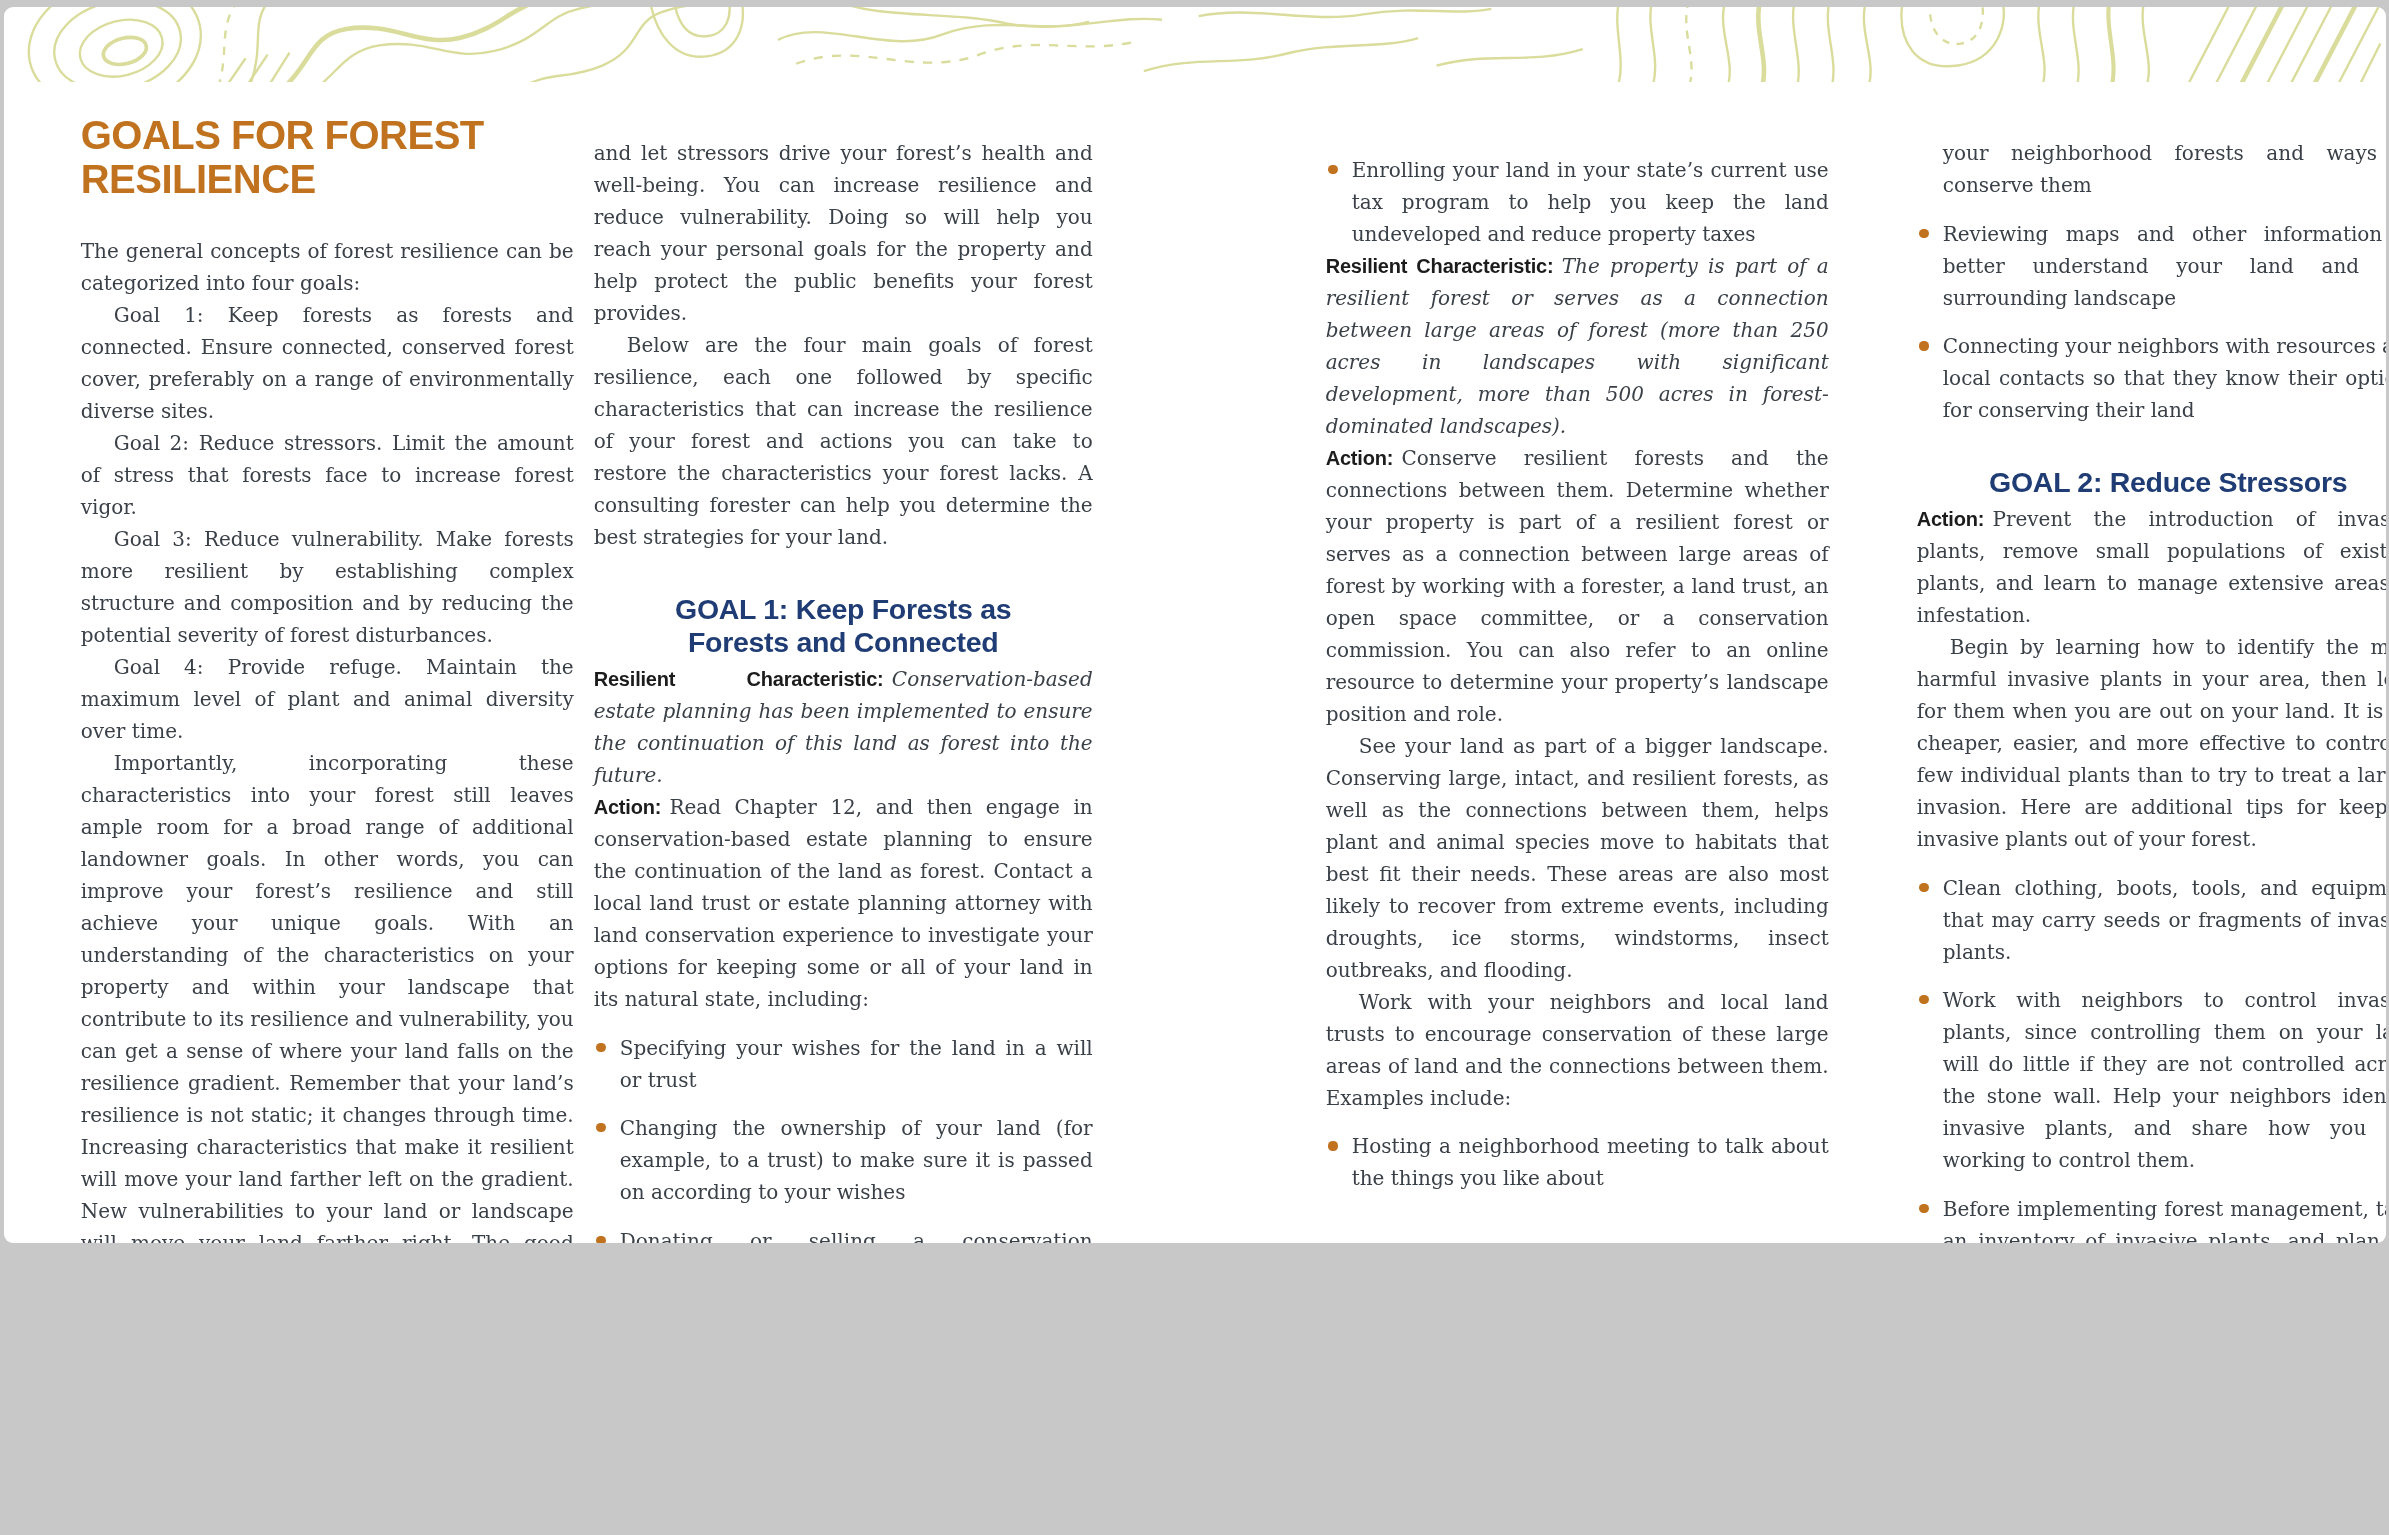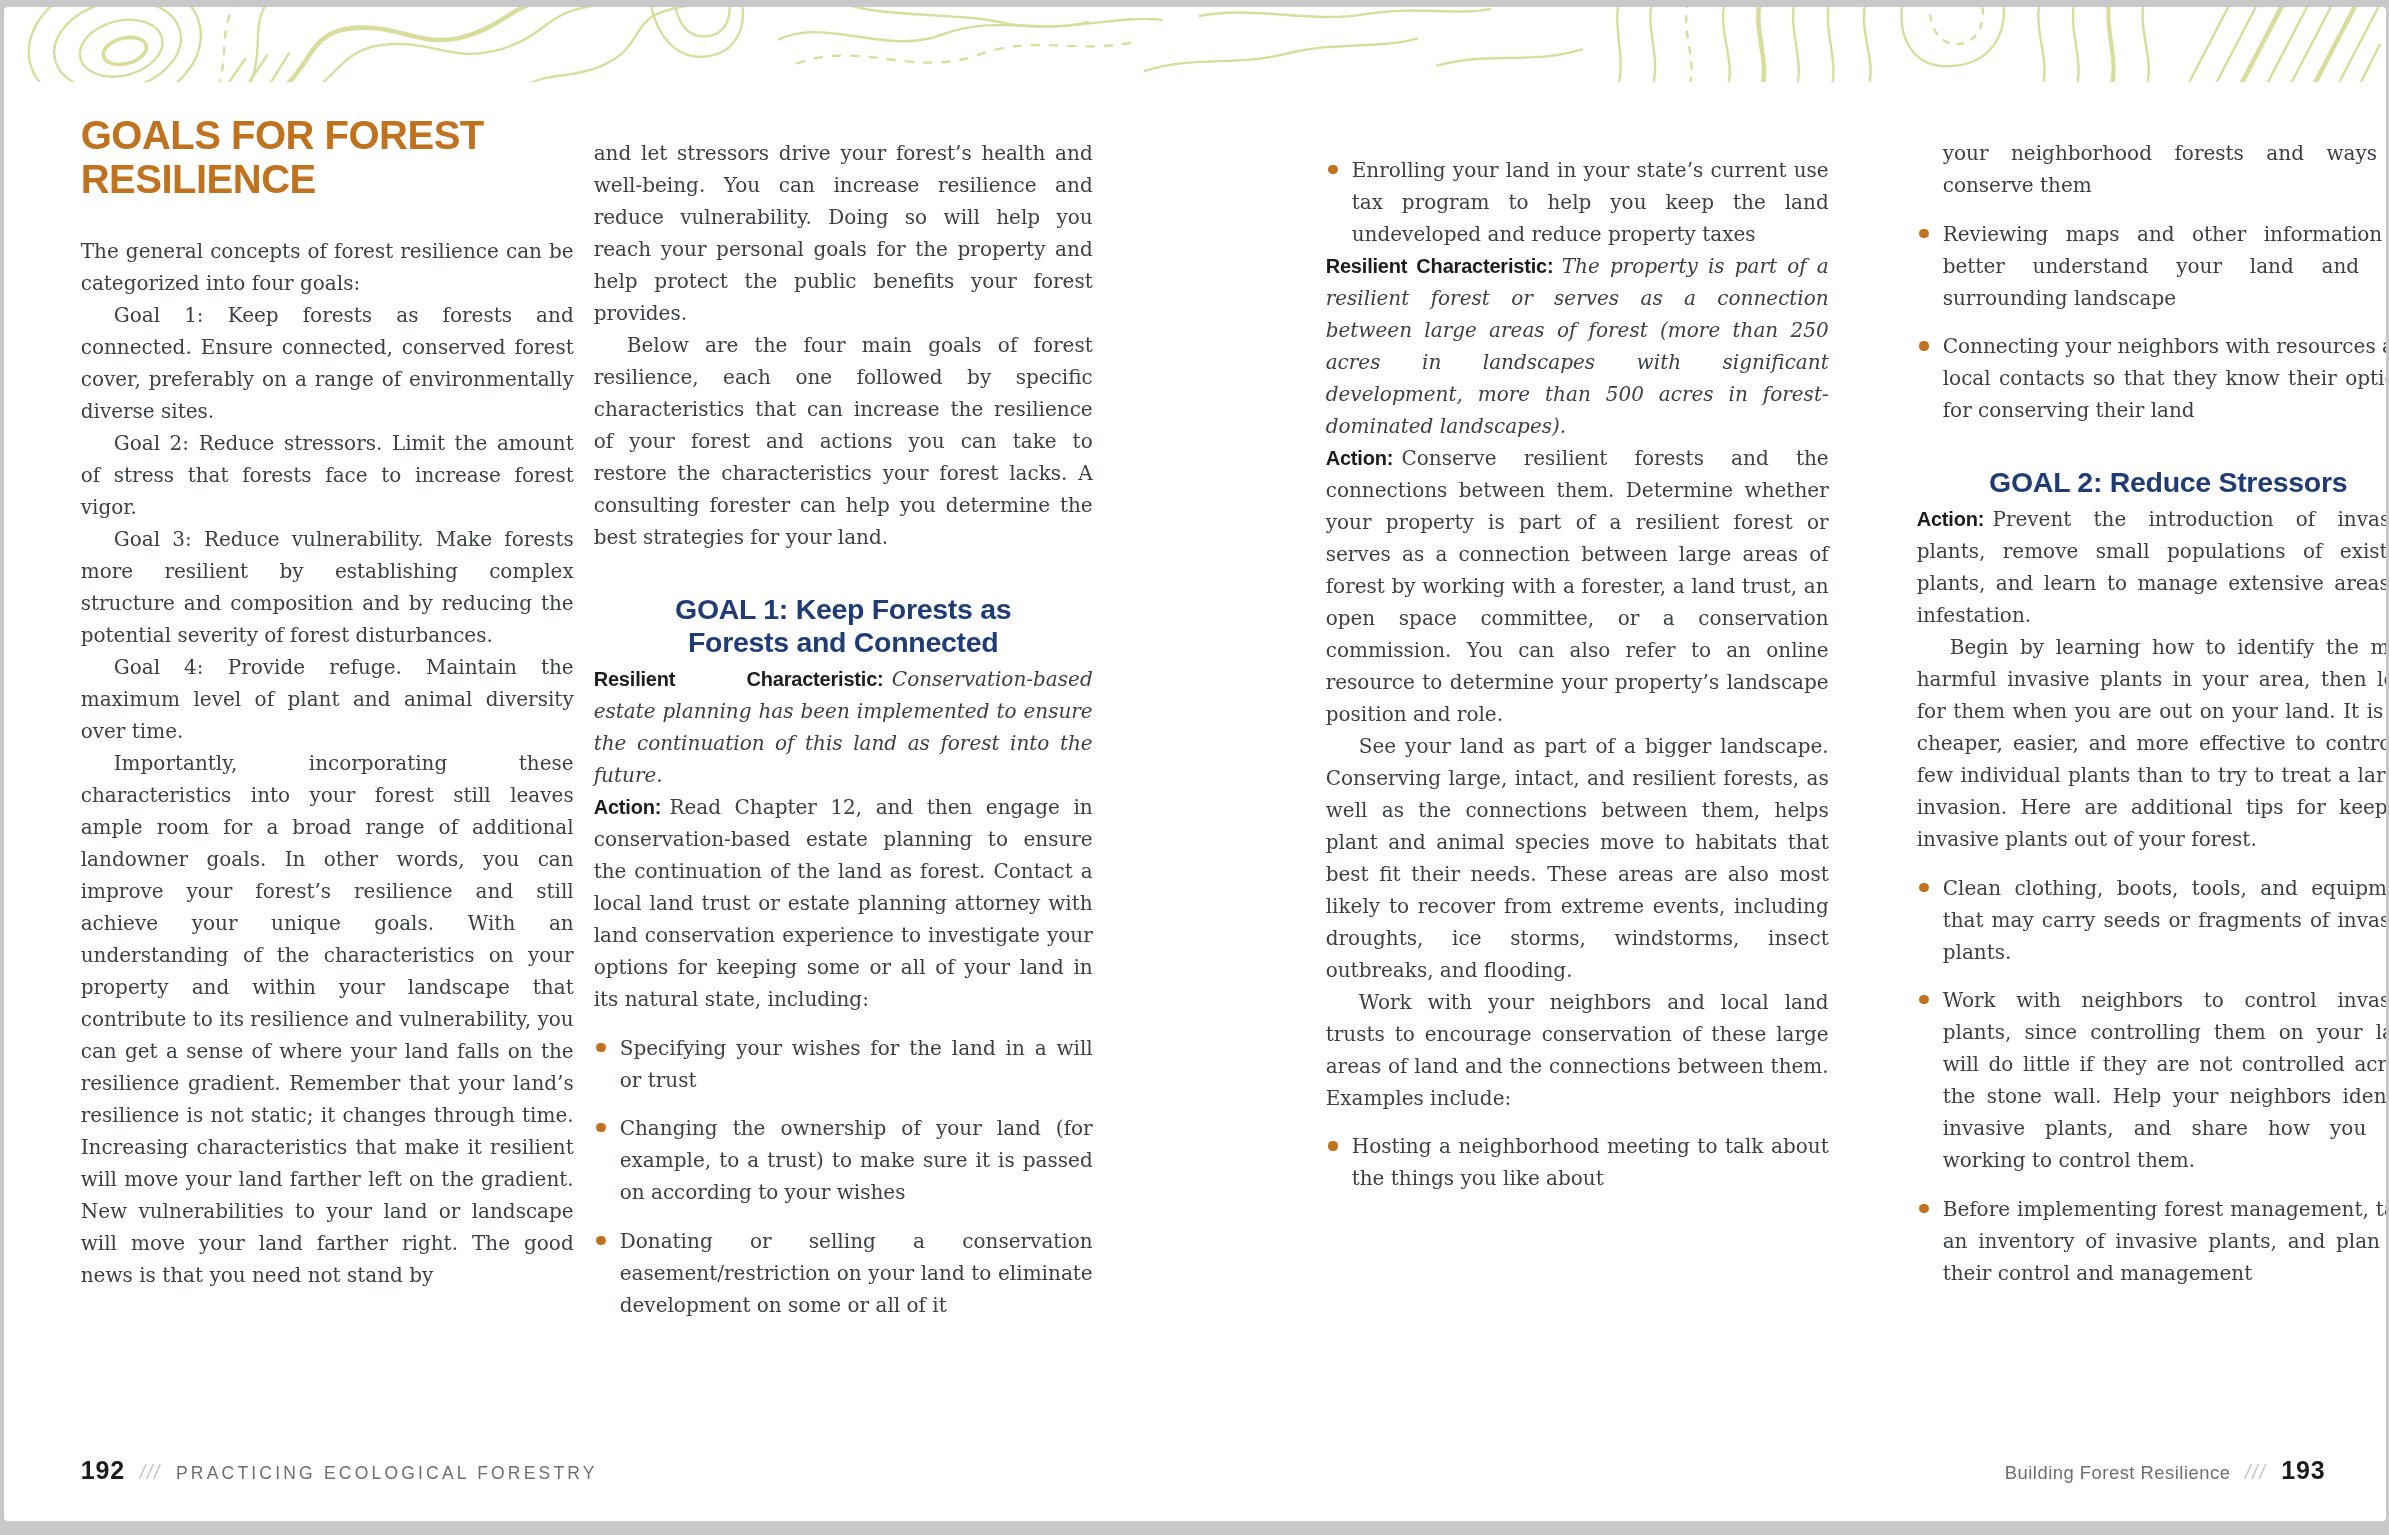--- a/index.html
+++ b/index.html
@@ -2,22 +2,22 @@
 <html lang="en" style="font-size:14.7px"><head>
 <meta charset="utf-8">
 <style>
   html,body{margin:0;padding:0;}
   body{
     width:2389px;height:1536px;position:relative;
     background:#c8c8c8;
     font-family:"DejaVu Serif",serif;
   }
   .page{
-    position:absolute;left:3.7px;top:7.4px;width:2382px;height:1514px;
-    background:#ffffff;border-radius:4px;overflow:hidden;
+    position:absolute;left:3.7px;top:7.4px;width:2382px;height:1236px;
+    background:#ffffff;border-radius:9px;overflow:hidden;
   }
   .topo{position:absolute;left:0;top:0;display:block;}
   .title{
     position:absolute;left:77px;top:107px;width:515px;margin:0;
     font-family:"Liberation Sans",sans-serif;font-weight:bold;
     font-size:40px;line-height:1.08;letter-spacing:-0.5px;
     color:#c0721f;white-space:pre-line;
   }
   .col{
     position:absolute;width:496px;

